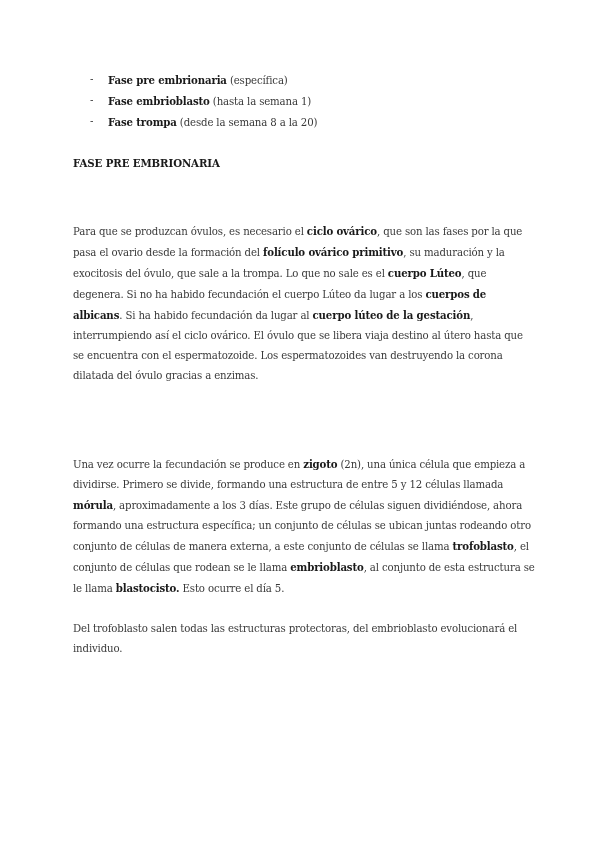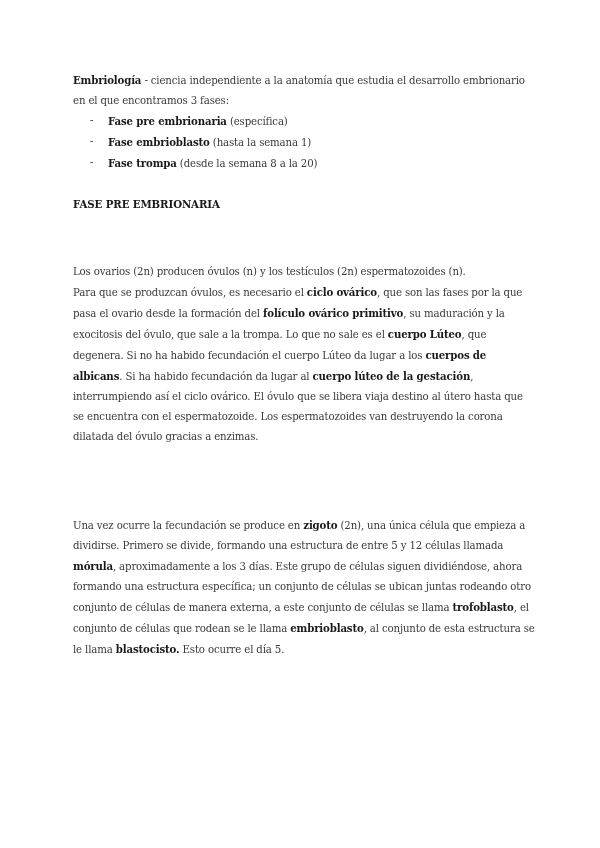--- a/index.html
+++ b/index.html
@@ -21,45 +21,44 @@
   ul.phases { list-style: none; margin: 0; padding: 0; }
   ul.phases li { position: relative; padding-left: 35px; }
   ul.phases li .dash { position: absolute; left: 17px; top: 0; }
 </style>
 </head>
 <body>
 
 <div class="page">
   <div class="content">
 
-    <p><b>Embriología</b><span> - ciencia independiente a la anatomía que estudia el desarrollo embrionario en el que encontramos 3 fases:</span></p>
 
     <ul class="phases">
       <li><span class="dash">-</span><b>Fase pre embrionaria</b><span> (específica)</span></li>
       <li><span class="dash">-</span><b>Fase embrioblasto</b><span> (hasta la semana 1)</span></li>
       <li><span class="dash">-</span><b>Fase trompa</b><span> (desde la semana 8 a la 20)</span></li>
     </ul>
 
     <div class="gap"></div>
     <p class="heading">FASE PRE EMBRIONARIA</p>
     <div class="gap"></div>
     <div class="gap" style="height:8px"></div>
 
 
     <div class="gap"></div>
 
-    <p>Los ovarios (2n) producen óvulos (n) y los testículos (2n)  espermatozoides (n).</p>
     <p><span>Para que se produzcan óvulos, es necesario el </span><b>ciclo ovárico</b><span>, que son las fases por la que pasa el ovario desde la formación del </span><b>folículo ovárico primitivo</b><span>, su maduración y la exocitosis del óvulo, que sale a la trompa. Lo que no sale es el </span><b>cuerpo Lúteo</b><span>, que degenera. Si no ha habido fecundación el cuerpo Lúteo da lugar a los </span><b>cuerpos de albicans</b><span>. Si ha habido fecundación da lugar al </span><b>cuerpo lúteo de la gestación</b><span>, interrumpiendo así el ciclo ovárico. El óvulo que se libera viaja destino al útero hasta que se encuentra con el espermatozoide. Los espermatozoides van destruyendo la corona dilatada del óvulo gracias a enzimas.</span></p>
 
     <div class="gap"></div>
 
 
     <div class="gap"></div>
     <div class="gap"></div>
     <div class="gap" style="height:8px"></div>
 
     <p><span>Una vez ocurre la fecundación se produce en </span><b>zigoto</b><span> (2n), una única célula que empieza a dividirse. Primero se divide, formando una estructura de entre 5 y 12 células llamada </span><b>mórula</b><span>, aproximadamente a los 3 días. Este grupo de células siguen dividiéndose, ahora formando una estructura específica; un conjunto de células se ubican juntas rodeando otro conjunto de células de manera externa, a este conjunto de células se llama </span><b>trofoblasto</b><span>, el conjunto de células que rodean se le llama </span><b>embrioblasto</b><span>, al conjunto de esta estructura se le llama </span><b>blastocisto.</b><span> Esto ocurre el día 5.</span></p>
 
     <div class="gap"></div>
 
+    <p>Del trofoblasto salen todas las estructuras protectoras, del embrioblasto evolucionará el individuo.</p>
 
   </div>
 </div>
 
 </body></html>

